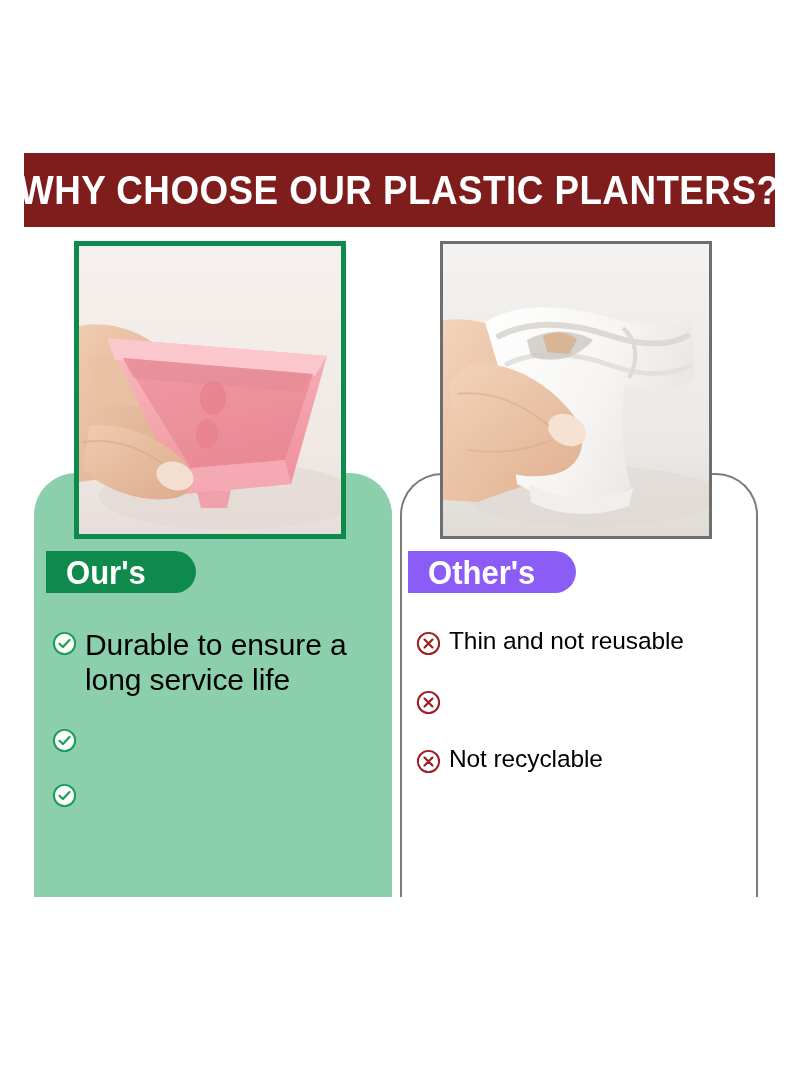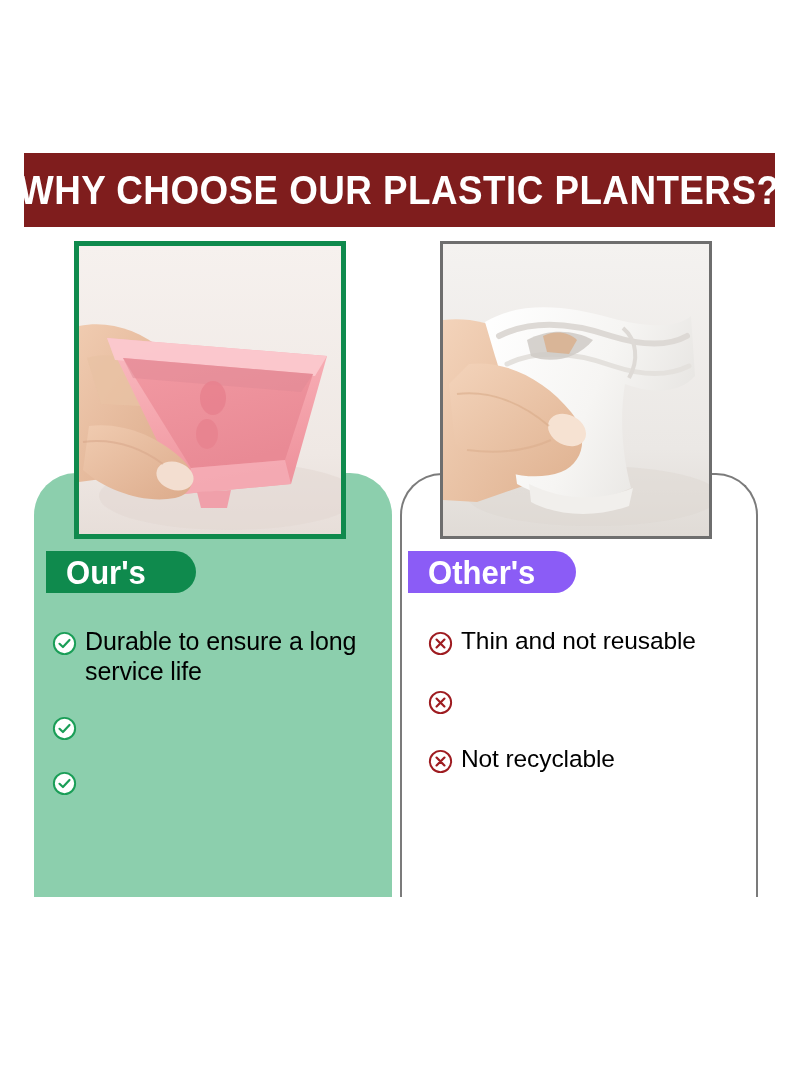--- a/index.html
+++ b/index.html
@@ -129,41 +129,41 @@
     transform-origin: left center;
   }
 
   
   .features {
     position: absolute;
     top: 400px;
     left: 18px;
     width: 332px;
   }
-  .features.right { left: 28px; width: 340px; }
+  .features.right { left: 16px; width: 340px; }
 
   .feature {
     display: flex;
     align-items: flex-start;
     margin-bottom: 26px;
   }
   .features.right .feature { margin-bottom: 30px; }
 
   .mark {
     flex: 0 0 auto;
     width: 25px;
     height: 25px;
     margin-top: 4px;
     margin-right: 8px;
   }
   .mark svg { display: block; }
 
   .feature-text {
     color: #000000;
-    font-size: 25px;
+    font-size: 30px;
     line-height: 1.18;
     letter-spacing: -0.1px;
   }
   .features.right .feature-text { font-size: 24.5px; }
 </style>
 </head>
 <body>
 
 <div class="banner">
   <div class="banner-title">WHY CHOOSE OUR PLASTIC PLANTERS?</div>

